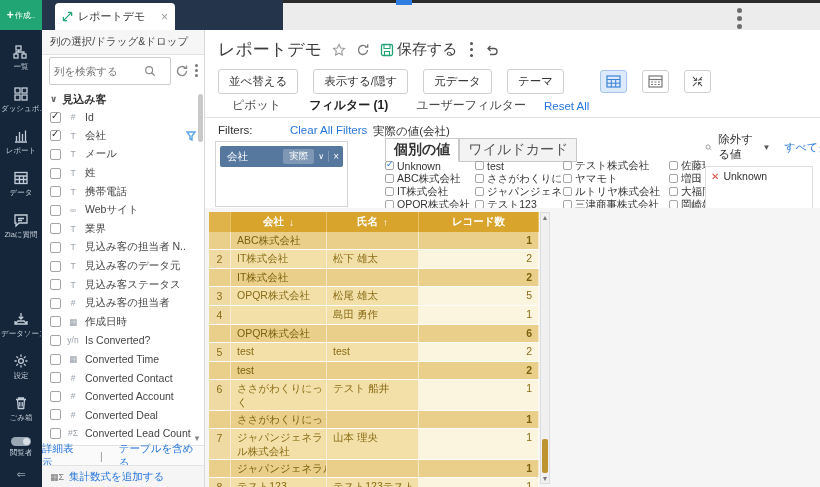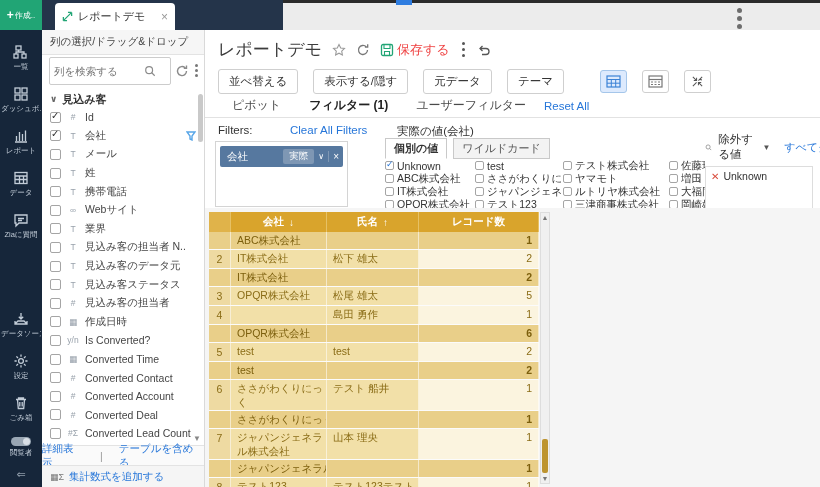--- a/index.html
+++ b/index.html
@@ -62,48 +62,48 @@
   .formula-bar a { color:#2676d9; text-decoration:none; cursor:pointer; }
 
   
   .main { position:absolute; left:205px; top:30px; width:615px; height:457px; background:#fff; }
   .title-row { display:flex; align-items:center; gap:10px; padding:7px 0 0 13px; height:32px; }
   .report-title { font-size:17px; color:#3c3c3c; }
   .icon-btn { cursor:pointer; display:flex; align-items:center; }
   .icon-btn svg { width:14px; height:14px; }
   .save-group { display:flex; align-items:center; gap:3px; cursor:pointer; }
   .save-group svg { width:14px; height:14px; }
-  .save-label { color:#ef4444; font-size:13px; }
+  .save-label { color:#404040; font-size:15px; }
   .title-kebab { display:flex; flex-direction:column; gap:2.5px; padding:0 2px; cursor:pointer; }
   .title-kebab i { width:3.5px; height:3.5px; border-radius:50%; background:#555; }
 
   .toolbar { display:flex; align-items:center; gap:15px; padding:6px 0 0 13px; height:32px; }
   .tb-btn { border:1px solid #cfcfcf; border-radius:3px; background:#fff; color:#333; font-size:11.5px; padding:4px 10px; cursor:pointer; font-family:inherit; white-space:nowrap; }
   .tb-iconbtn { width:27px; height:23px; border:1px solid #cfcfcf; border-radius:3px; background:#fff; display:flex; align-items:center; justify-content:center; cursor:pointer; }
   .tb-iconbtn.active { background:#ddeafd; border-color:#a5c6ea; }
   .tb-iconbtn svg { width:15px; height:13px; }
   .tb-gap { width:6px; }
 
   .viewtabs { display:flex; align-items:center; height:24px; border-bottom:1px solid #e2e2e2; padding-left:13px; gap:0; font-size:12px; }
   .vtab { padding:4px 14px; color:#4a4a4a; cursor:pointer; }
   .vtab.active { font-weight:bold; color:#222; }
   .reset-link { color:#2676d9; margin-left:4px; font-size:11.5px; cursor:pointer; }
 
   .filtersec { position:relative; height:93px; border-bottom:1px solid #e8e8e8; }
   .filters-lbl { position:absolute; left:13px; top:6px; font-size:11.5px; color:#333; }
   .clear-all { position:absolute; left:85px; top:6px; font-size:11.5px; color:#2676d9; cursor:pointer; }
-  .actual-lbl { position:absolute; left:192px; top:6px; font-size:11.5px; color:#333; }
+  .actual-lbl { position:absolute; left:168px; top:6px; font-size:11.5px; color:#333; }
   .chipbox { position:absolute; left:10px; top:23px; width:133px; height:66px; background:#fff; border:1px solid #d4d4d4; }
   .chip { margin:4px; height:21px; background:#56789f; border-radius:2px; display:flex; align-items:center; padding:0 4px 0 7px; color:#fff; }
   .chip-field { font-size:10.5px; flex:1; }
   .chip-mode { background:#7e97b4; border-radius:2px; font-size:9.5px; padding:1px 6px; margin-right:4px; }
   .chip-caret { font-size:8px; margin-right:4px; cursor:pointer; }
   .chip-x { font-size:10px; border-left:1px solid #7e97b4; padding-left:4px; cursor:pointer; }
 
-  .valtabs { position:absolute; left:180px; top:20px; display:flex; font-size:11px;gap:6px; }
+  .valtabs { position:absolute; left:180px; top:20px; display:flex; font-size:14px; }
   .valtab { padding:2px 8px; border:1px solid #c9c9c9; background:#f3f3f3; color:#555; cursor:pointer; }
   .valtab.active { background:#fff; font-weight:bold; color:#333; border-bottom-color:#fff; }
   .valgrid { position:absolute; left:180px; top:41px; width:320px; display:grid; grid-template-columns:88px 86px 104px 42px; grid-auto-rows:13px; column-gap:2px; overflow:hidden; }
   .valitem { display:flex; align-items:center; gap:3px; overflow:hidden; cursor:pointer; }
   .valitem .cbx { width:9px; height:9px; }
   .valitem .cbx.on::after { font-size:9px; top:-3px; }
   .vallabel { font-size:10.5px; color:#333; white-space:nowrap; overflow:hidden; }
   .next-chevron { position:absolute; left:492px; top:55px; font-size:11px; color:#555; cursor:pointer; }
 
   .exclpanel { position:absolute; left:500px; right:0; top:14px; }

